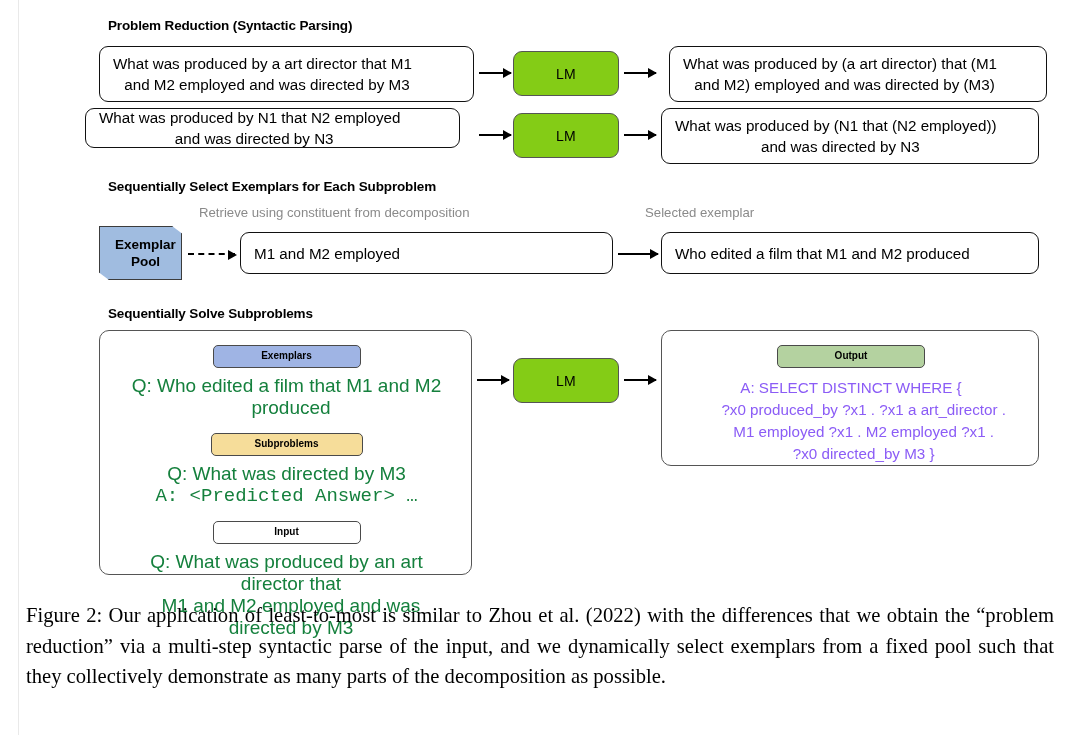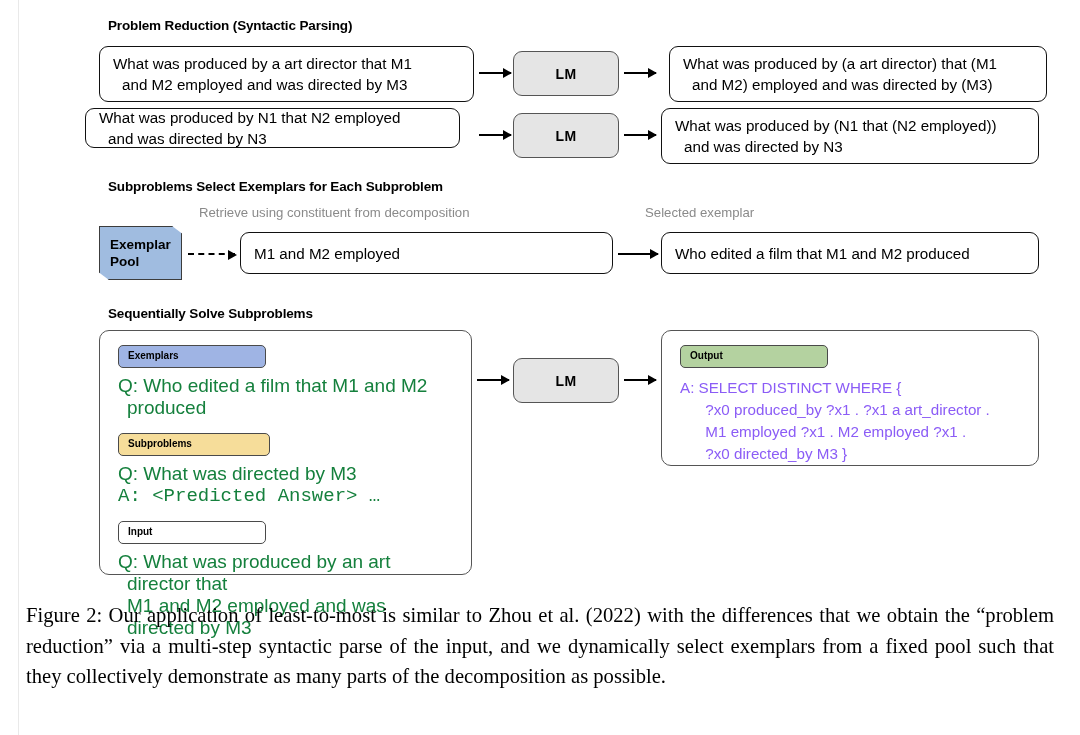--- a/index.html
+++ b/index.html
@@ -11,21 +11,21 @@
   body {
     width: 1080px;
     height: 735px;
     position: relative;
     font-family: "Liberation Sans", sans-serif;
     color: #000000;
     overflow: hidden;
   }
 
   
-  .abs { position: absolute; box-sizing: border-box; }
+  .abs { position: absolute; box-sizing: border-box; text-align: center; }
 
   
   .page-rule {
     position: absolute;
     left: 18px; top: 0; width: 1px; height: 735px;
     background: #e9e9e9;
   }
 
   
   .section-title {
@@ -51,26 +51,26 @@
     color: #000;
     text-indent: -9px;
     padding-left: 9px;
     white-space: pre-line;
   }
 
   
   .lm-box {
     border: 1.4px solid #555555;
     border-radius: 9px;
-    background: #e5e5e5;
+    background: #84cc16;
     display: flex;
     align-items: center;
     justify-content: center;
     font-size: 14px;
-    font-weight: bold;
+    font-weight: normal;
     letter-spacing: 0.3px;
   }
 
   
   .arrow {
     position: absolute;
     height: 2.2px;
     background: #000000;
   }
   .arrow::after {
@@ -204,21 +204,21 @@
 and was directed by N3</div>
 </div>
 <div class="arrow" style="left:479px; top:134px; width:32px;"></div>
 <div class="abs lm-box" style="left:513px; top:113px; width:106px; height:45px;">LM</div>
 <div class="arrow" style="left:624px; top:134px; width:32px;"></div>
 <div class="abs rbox" style="left:661px; top:108px; width:378px; height:56px;">
   <div class="txt">What was produced by (N1 that (N2 employed))
 and was directed by N3</div>
 </div>
 
-<div class="abs section-title" style="left:108px; top:179px;">Subproblems Select Exemplars for Each Subproblem</div>
+<div class="abs section-title" style="left:108px; top:179px;">Sequentially Select Exemplars for Each Subproblem</div>
 
 <div class="abs mini-caption" style="left:199px; top:205px;">Retrieve using constituent from decomposition</div>
 
 <div class="abs mini-caption" style="left:645px; top:205px;">Selected exemplar</div>
 
 <div class="abs pool-shape" style="left:99px; top:226px; width:83px; height:54px;">
   <div class="pool-line">Exemplar</div>
   <div class="pool-line">Pool</div>
 </div>
 

